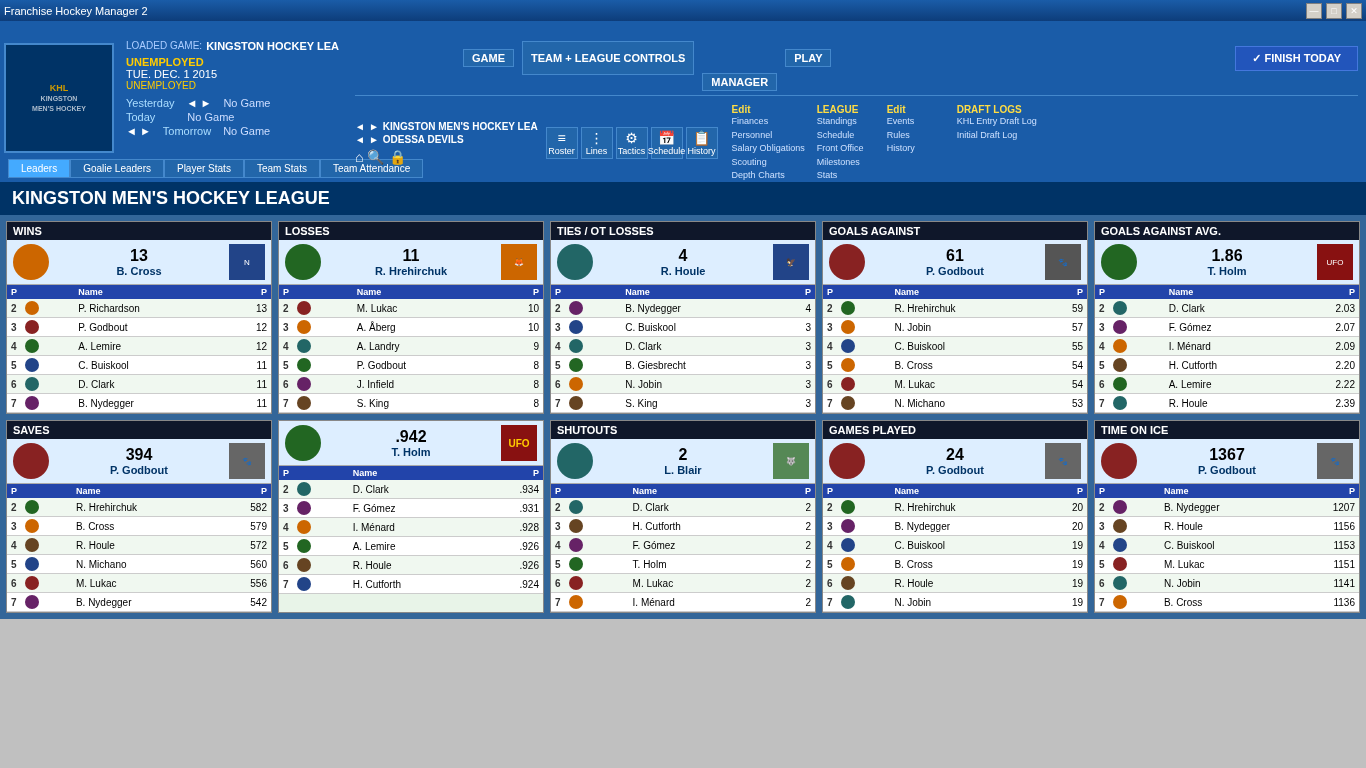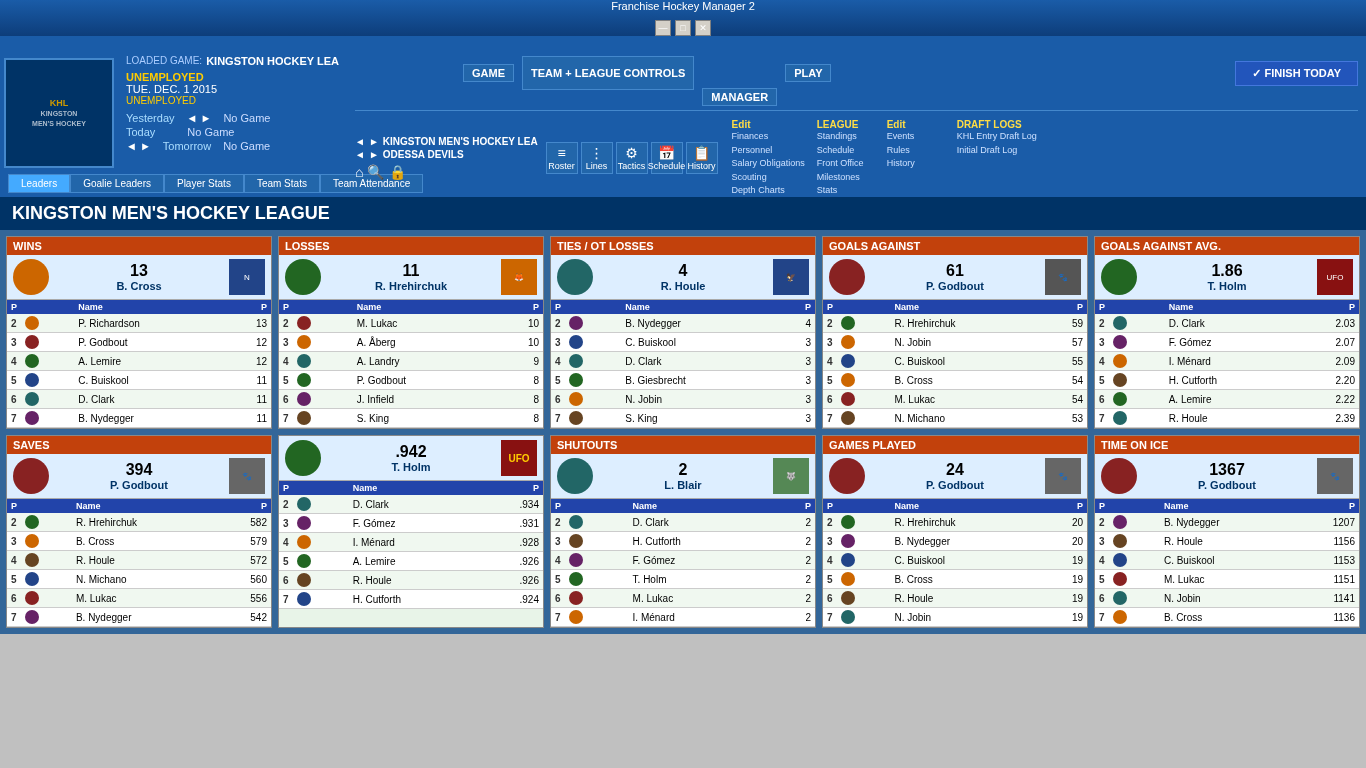--- a/index.html
+++ b/index.html
@@ -2,27 +2,26 @@
 <html><head>
   <meta charset="utf-8">
   <style>
     * { margin: 0; padding: 0; box-sizing: border-box; }
     body { font-family: Arial, sans-serif; font-size: 11px; background: #c0c0c0; width: 1366px; height: 768px; overflow: hidden; }
     
     
     .window-title-bar {
       background: linear-gradient(to bottom, #1a5ca8, #0d3d7a);
       color: white;
-      height: 36px;
+      height: 21px;
       display: flex;
       align-items: center;
       justify-content: space-between;
       padding: 0 4px;
       font-size: 11px;
-      flex-direction: column;
     }
     .window-controls { display: flex; gap: 4px; }
     .window-btn {
       width: 16px; height: 16px;
       background: #d4d0c8;
       border: 1px solid #808080;
       cursor: pointer;
       display: flex; align-items: center; justify-content: center;
       font-size: 9px;
     }
@@ -81,21 +80,21 @@
       gap: 6px;
       overflow: hidden;
     }
 
     
     .stat-card {
       background: #e8f4e8;
       border: 1px solid #888;
     }
     .stat-card-header {
-      background: #c2410c;
+      background: #0f172a;
       color: white;
       font-size: 11px;
       font-weight: bold;
       padding: 3px 6px;
     }
     .stat-card-leader {
       display: flex;
       align-items: center;
       justify-content: space-between;
       padding: 4px 6px;

